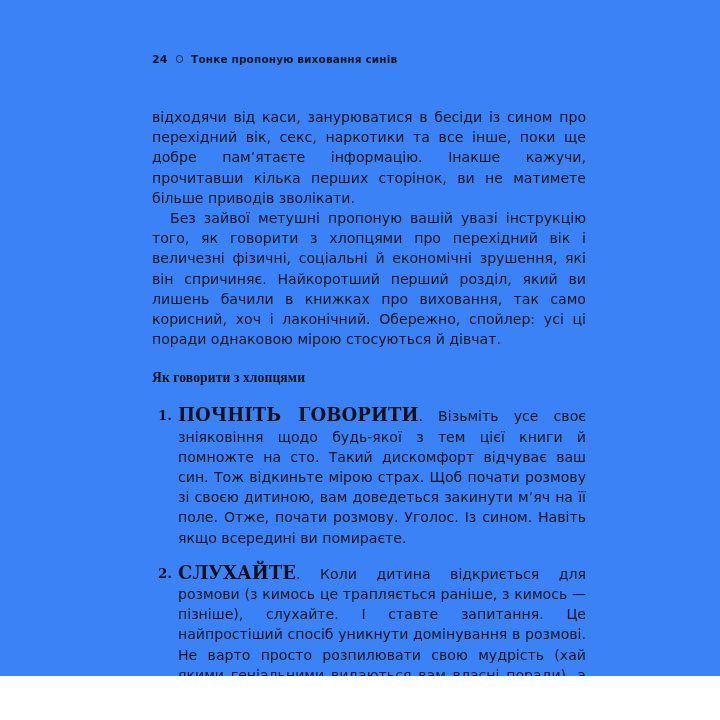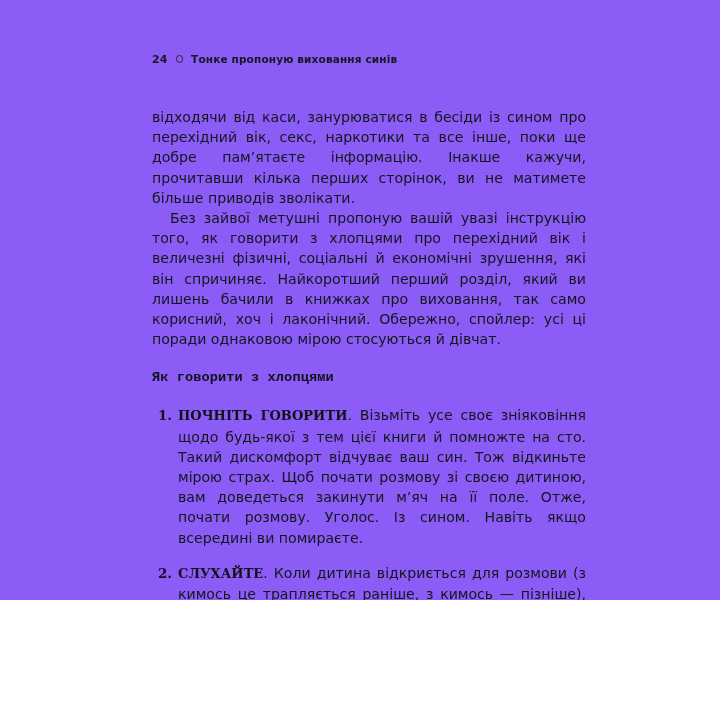--- a/index.html
+++ b/index.html
@@ -4,22 +4,22 @@
 <title>Book page 24</title>
 <style>
   html, body {
     margin: 0;
     padding: 0;
     background: #ffffff;
   }
   .page {
     position: relative;
     width: 720px;
-    height: 600px;
-    background: #8b5cf6;
+    height: 676px;
+    background: #3b82f6;
     overflow: hidden;
     font-family: "DejaVu Sans", sans-serif;
     color: #14161c;
     -webkit-font-smoothing: antialiased;
   }
 
   .content {
     position: absolute;
     left: 152px;
     top: 0;
@@ -72,21 +72,21 @@
   }
   p.para.indent {
     text-indent: 18px;
   }
 
   
   h2.section-heading {
     margin: 0;
     padding: 0;
     margin-top: 19px;
-    font-family: Liberation Mono, monospace;
+    font-family: Liberation Serif, serif;
     font-weight: 700;
     font-size: 13.6px;
     line-height: 20px;
     letter-spacing: 0.1px;
     color: #101218;
   }
 
   
   ol.tips {
     list-style: none;
@@ -119,21 +119,21 @@
     font-family: "DejaVu Sans", sans-serif;
     font-size: 14.1px;
     line-height: 20.2px;
     text-align: justify;
     text-justify: inter-word;
     color: #14161c;
   }
   .tip-label {
     font-family: "DejaVu Serif", serif;
     font-weight: 700;
-    font-size: 13px;
+    font-size: 18px;
     letter-spacing: 0.05px;
     color: #101218;
   }
 </style>
 </head>
 <body>
 
 <div class="page">
   <div class="content">
 

